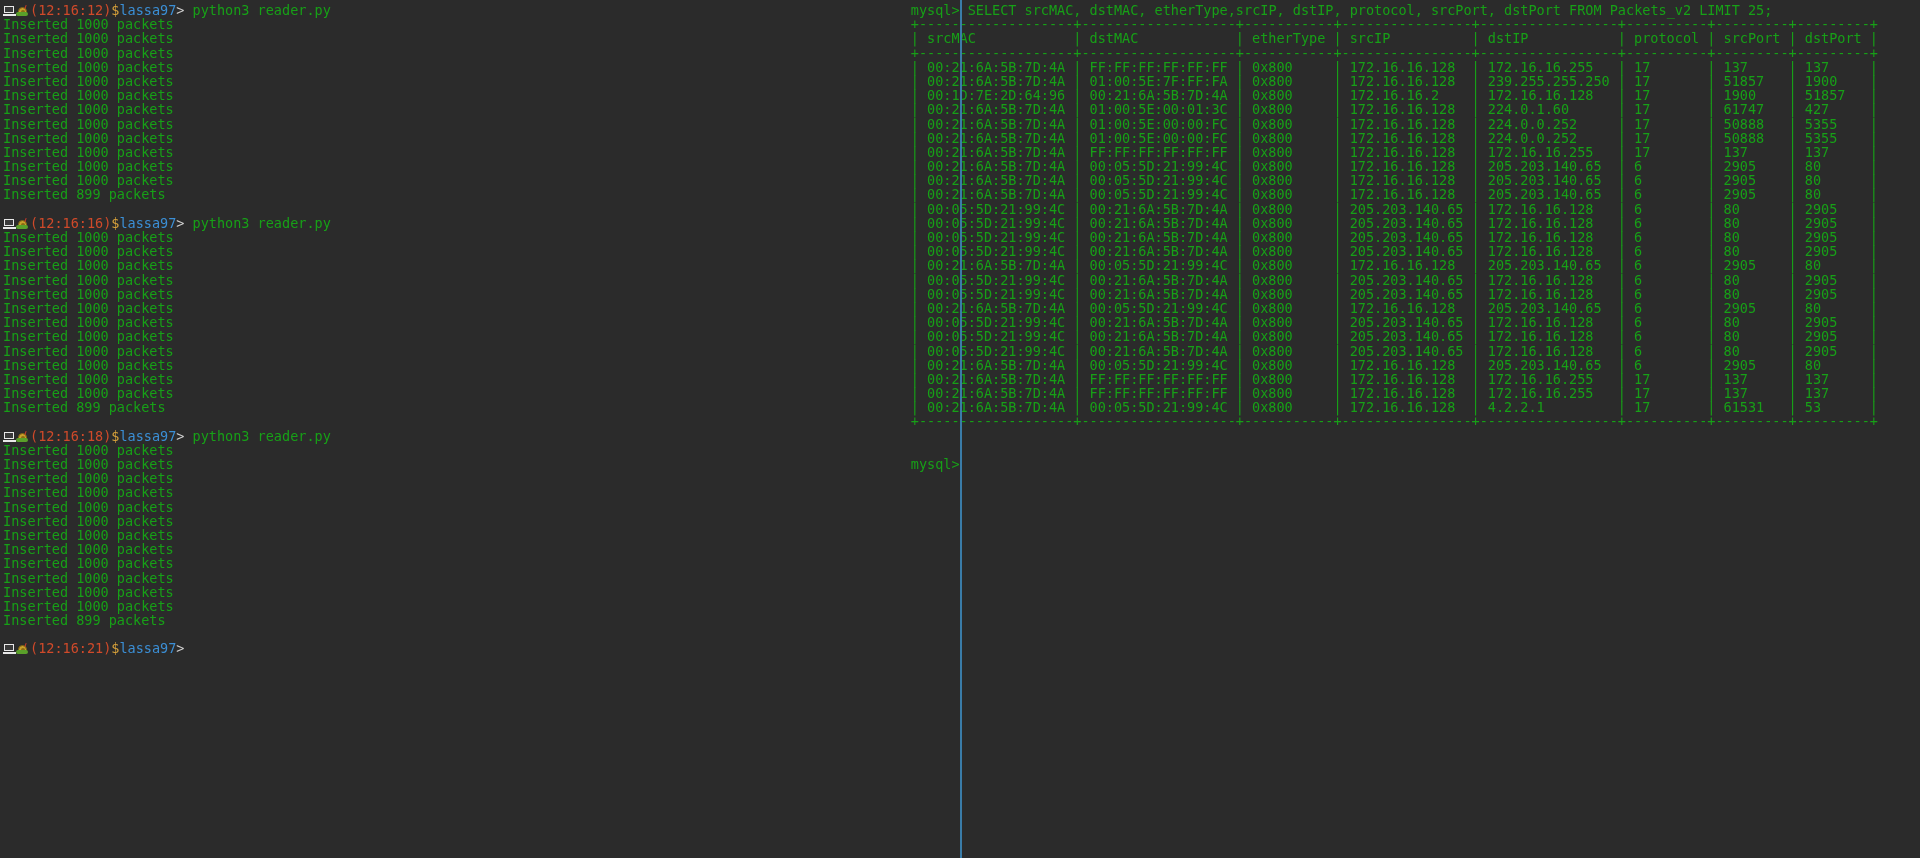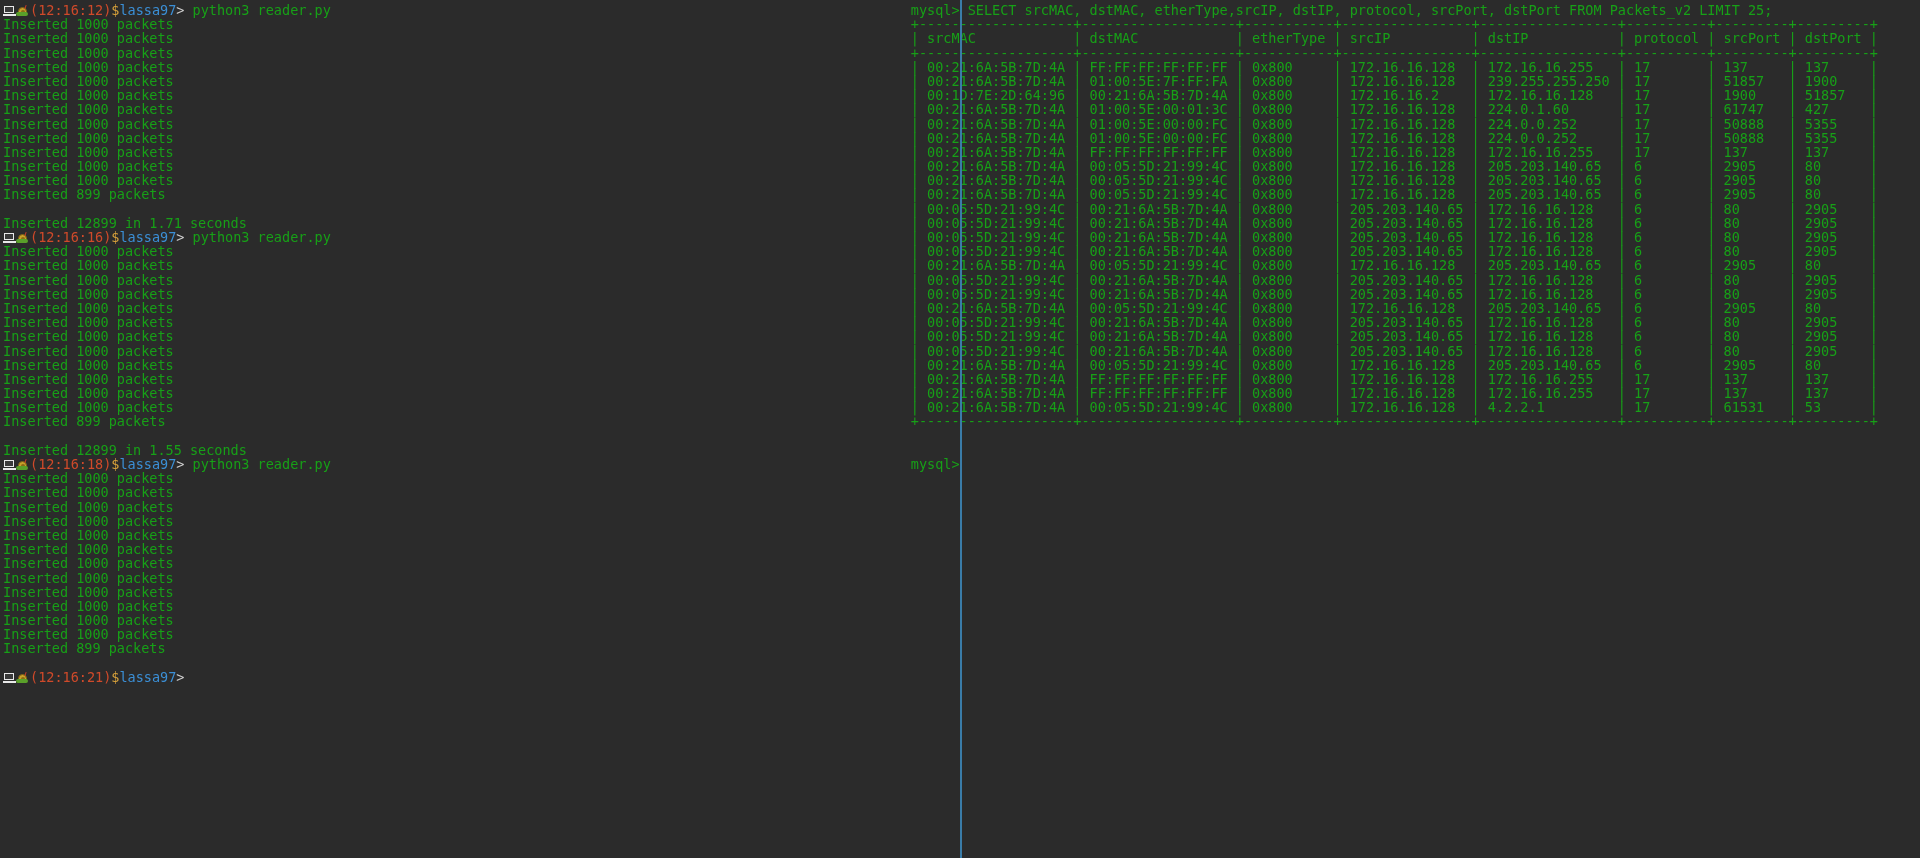--- a/index.html
+++ b/index.html
@@ -134,37 +134,35 @@
       <div class="line g">Inserted 1000 packets</div>
       <div class="line g">Inserted 1000 packets</div>
       <div class="line g">Inserted 1000 packets</div>
       <div class="line g">Inserted 1000 packets</div>
       <div class="line g">Inserted 1000 packets</div>
       <div class="line g">Inserted 1000 packets</div>
       <div class="line g">Inserted 1000 packets</div>
       <div class="line g">Inserted 1000 packets</div>
       <div class="line g">Inserted 899 packets</div>
       <div class="line blank"></div>
-      <div class="line g">Inserted 12899 in 1.71 seconds</div>
       <div class="line"><span class="icons"><span class="ico ico-laptop"><span class="screen-b"></span><span class="base-b"></span></span><span class="ico ico-snail"><span class="shell"></span><span class="shell2"></span><span class="body"></span><span class="ant"></span></span></span><span class="prompt-time">(12:16:16)</span><span class="prompt-dollar">$</span><span class="prompt-user">lassa97</span><span class="prompt-arrow">&gt;</span><span class="cmd"> python3 reader.py</span></div>
       <div class="line g">Inserted 1000 packets</div>
       <div class="line g">Inserted 1000 packets</div>
       <div class="line g">Inserted 1000 packets</div>
       <div class="line g">Inserted 1000 packets</div>
       <div class="line g">Inserted 1000 packets</div>
       <div class="line g">Inserted 1000 packets</div>
       <div class="line g">Inserted 1000 packets</div>
       <div class="line g">Inserted 1000 packets</div>
       <div class="line g">Inserted 1000 packets</div>
       <div class="line g">Inserted 1000 packets</div>
       <div class="line g">Inserted 1000 packets</div>
       <div class="line g">Inserted 1000 packets</div>
       <div class="line g">Inserted 899 packets</div>
       <div class="line blank"></div>
-      <div class="line g">Inserted 12899 in 1.55 seconds</div>
       <div class="line"><span class="icons"><span class="ico ico-laptop"><span class="screen-b"></span><span class="base-b"></span></span><span class="ico ico-snail"><span class="shell"></span><span class="shell2"></span><span class="body"></span><span class="ant"></span></span></span><span class="prompt-time">(12:16:18)</span><span class="prompt-dollar">$</span><span class="prompt-user">lassa97</span><span class="prompt-arrow">&gt;</span><span class="cmd"> python3 reader.py</span></div>
       <div class="line g">Inserted 1000 packets</div>
       <div class="line g">Inserted 1000 packets</div>
       <div class="line g">Inserted 1000 packets</div>
       <div class="line g">Inserted 1000 packets</div>
       <div class="line g">Inserted 1000 packets</div>
       <div class="line g">Inserted 1000 packets</div>
       <div class="line g">Inserted 1000 packets</div>
       <div class="line g">Inserted 1000 packets</div>
       <div class="line g">Inserted 1000 packets</div>

